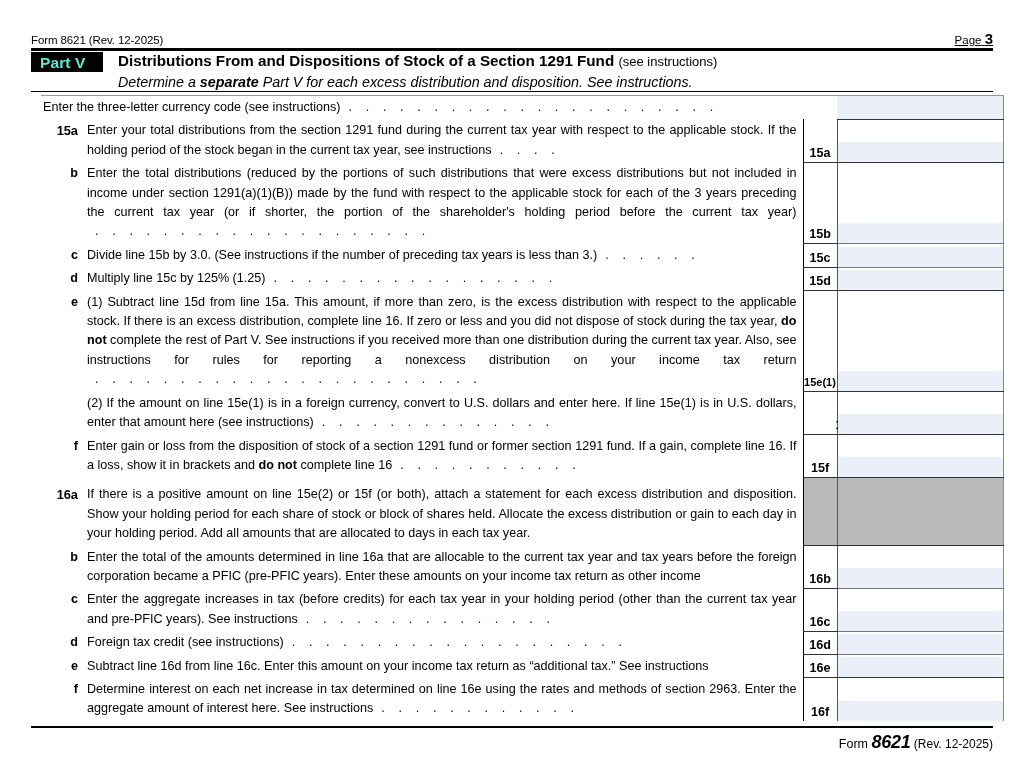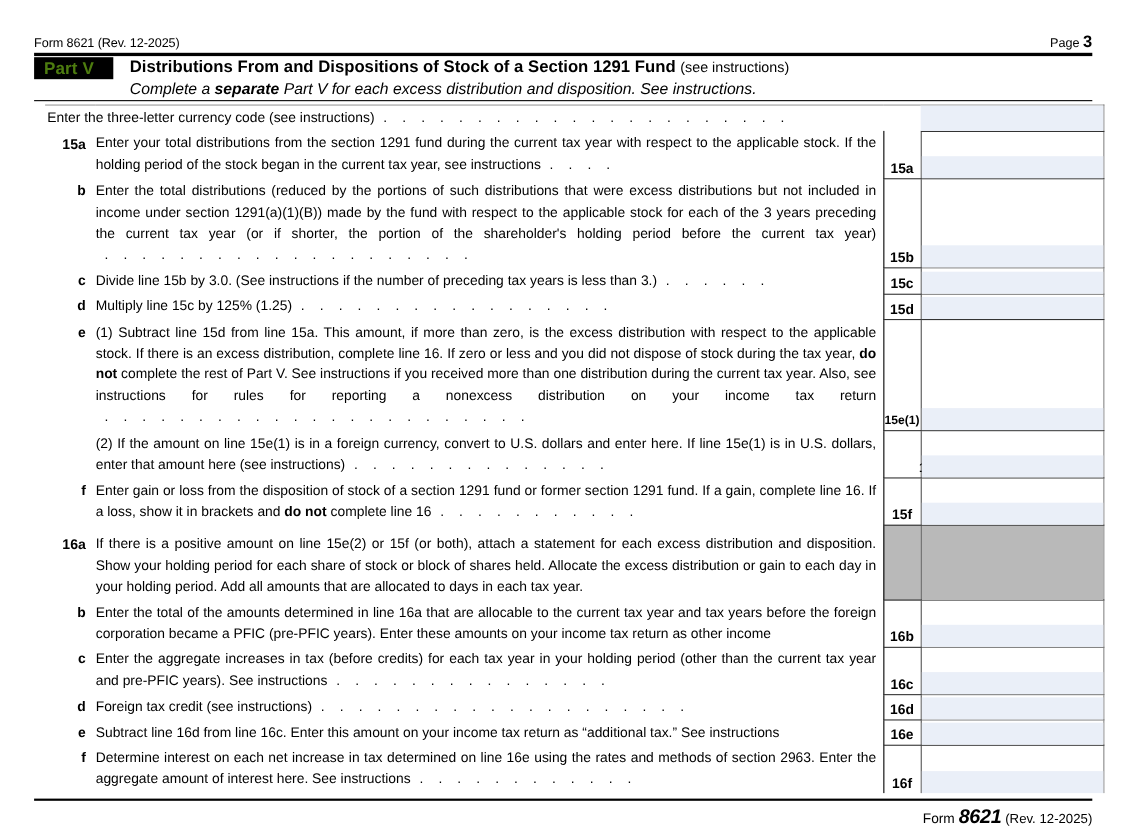--- a/index.html
+++ b/index.html
@@ -12,31 +12,31 @@
   }
 
   .page { position: relative; width: 1024px; height: 763px; padding: 0; }
 
   
   .topline {
     position: absolute; left: 31px; top: 30px; width: 962px;
     display: flex; justify-content: space-between; align-items: baseline;
   }
   .form-id { font-size: 11.5px; letter-spacing: -0.1px; }
-  .page-no { font-size: 11.5px; }
+  .page-no { font-size: 11.5px; text-decoration: underline; }
   .page-no .num { font-size: 15px; font-weight: bold; }
 
   
   .part-band {
     position: absolute; left: 31px; top: 48px; width: 962px; height: 44px;
     border-top: 3px solid #000; border-bottom: 1.6px solid #000;
     display: flex; align-items: stretch;
   }
   .part-tag {
-    background: #000; color: #4d7c0f; font-weight: bold; font-size: 15.5px;
+    background: #000; color: #5eead4; font-weight: bold; font-size: 15.5px;
     padding: 1px 8px 0 9px; margin-top: 1px; height: 20px; line-height: 19px;
     width: 72px; letter-spacing: 0.1px;
   }
   .part-titles { padding-left: 15px; margin-top: 0px; }
   .part-title-1 { font-size: 15.2px; font-weight: bold; line-height: 20px; white-space: nowrap; }
   .part-title-1 .norm { font-weight: normal; font-size: 13px; }
   .part-title-2 { font-size: 14.3px; font-style: italic; line-height: 20px; white-space: nowrap; }
   .part-title-2 b { font-weight: bold; }
 
   
@@ -118,21 +118,21 @@
 
   <div class="topline">
     <span class="form-id">Form 8621 (Rev. 12-2025)</span>
     <span class="page-no"><span>Page</span> <span class="num">3</span></span>
   </div>
 
   <div class="part-band">
     <div class="part-tag">Part V</div>
     <div class="part-titles">
       <div class="part-title-1"><span>Distributions From and Dispositions of Stock of a Section 1291 Fund</span> <span class="norm">(see instructions)</span></div>
-      <div class="part-title-2"><span>Complete a </span><b>separate</b><span> Part V for each excess distribution and disposition. See instructions.</span></div>
+      <div class="part-title-2"><span>Determine a </span><b>separate</b><span> Part V for each excess distribution and disposition. See instructions.</span></div>
     </div>
   </div>
 
   <table class="tbl">
     <colgroup>
       <col class="c-lbl">
         <col class="c-body">
         <col class="c-num">
         <col class="c-amt">
     </colgroup>

